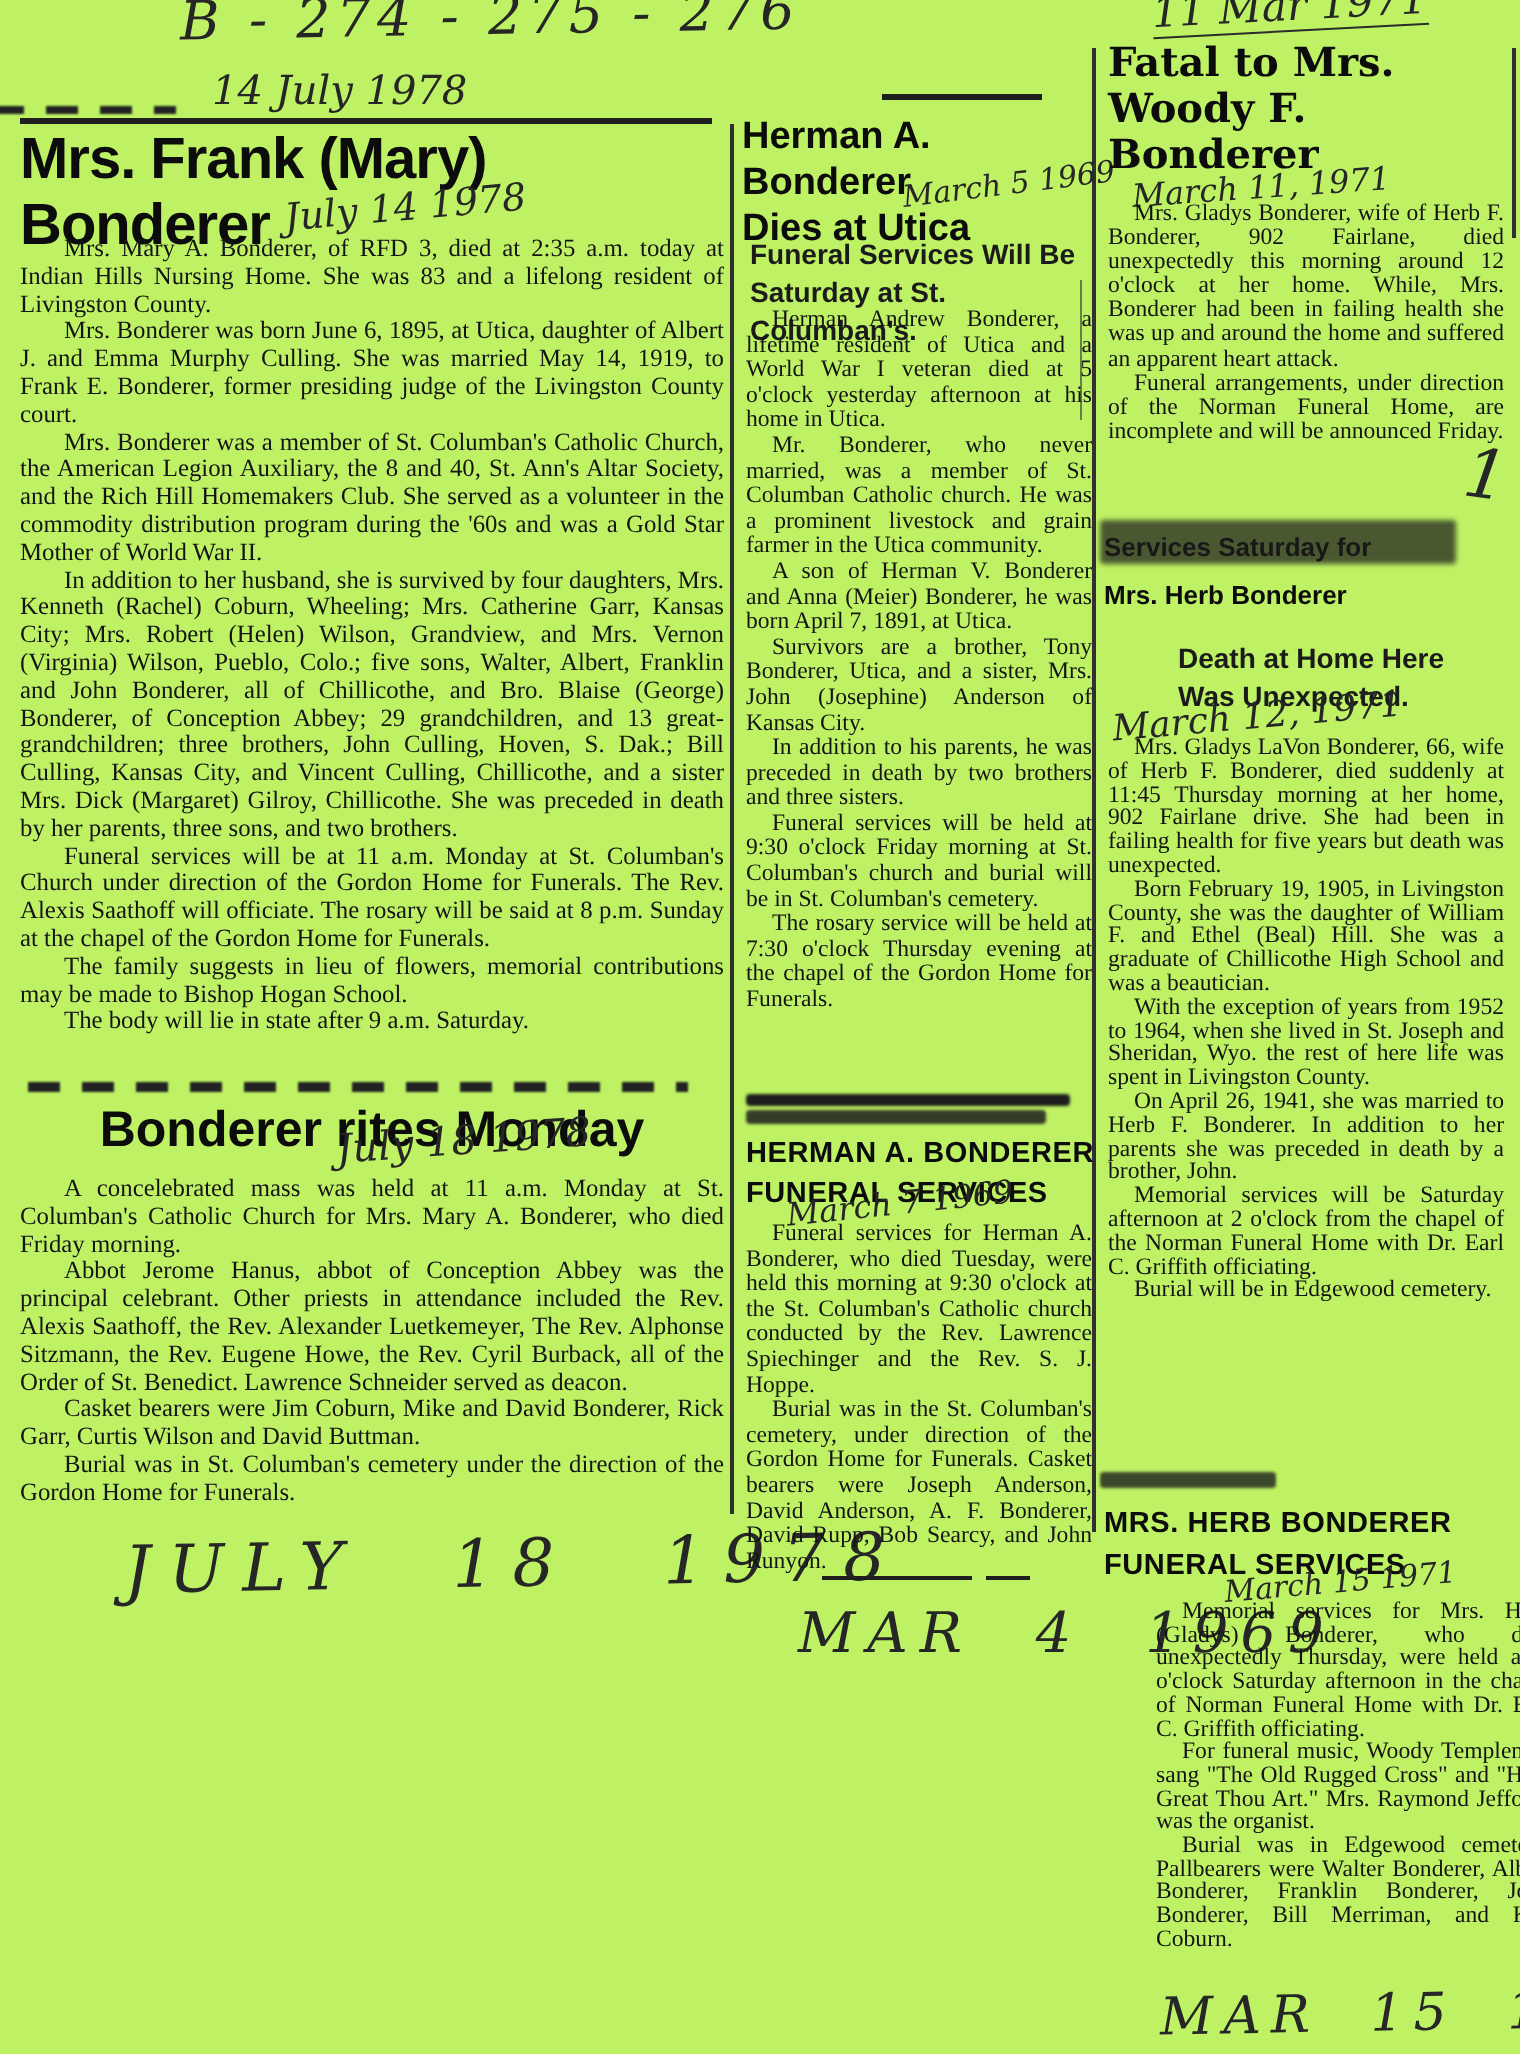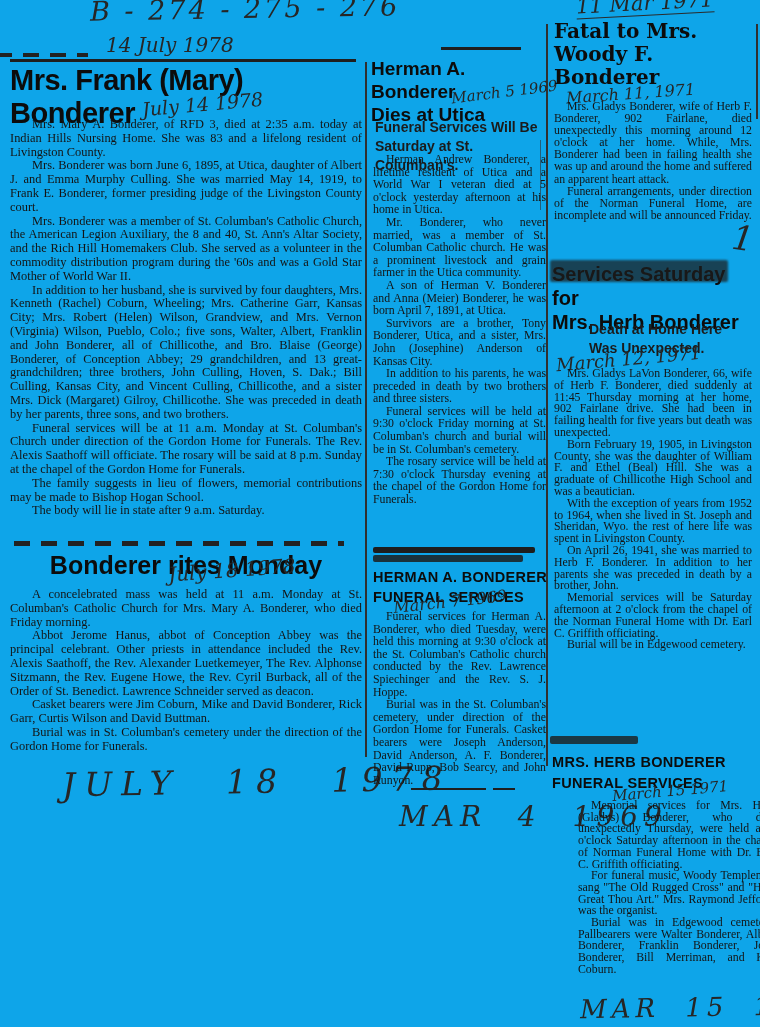--- a/index.html
+++ b/index.html
@@ -1,19 +1,19 @@
 <!DOCTYPE html>
 <html><head>
 <meta charset="utf-8">
 <style>
   * { margin:0; padding:0; box-sizing:border-box; }
   html,body { background:#e9e7e0; }
   .page {
     position:relative; width:760px; height:1027px;
-    background:#0ea5e9; overflow:hidden;
+    background:#bef264; overflow:hidden;
     font-family:"Liberation Serif", serif; color:#1b1b1b;padding-left:16px;
   }
   
   .col { position:absolute; }
   .abs { position:absolute; }
   .body-text p {
     margin:0; text-align:justify; color:#141414;
   }
   .hl { font-family:"Liberation Sans", sans-serif; font-weight:700; color:#0c0c0c; }
   .hw {
@@ -66,21 +66,21 @@
 
   
   .right-col { left:550px; top:0; width:206px; height:1027px; }
   .hw-right-top-date { left:26px; top:-9px; font-size:21px; transform:rotate(-3deg);
                        border-bottom:1.5px solid #2b2b2b; }
   .right-h1 { left:4px; top:20px; width:200px; font-size:20px; line-height:23px;
               font-family:"DejaVu Serif",serif; }
   .hw-right-h1-date { left:16px; top:84px; font-size:16px; transform:rotate(-4deg); }
   .right-art1 { left:4px; top:100px; width:198px; font-size:11.8px; line-height:12.1px; }
   .right-art1 p { text-indent:13px; }
-  .right-h2 { left:2px; top:262px; width:200px; font-size:20px; line-height:24px; }
+  .right-h2 { left:2px; top:262px; width:200px; font-size:13px; line-height:24px; }
   .right-h2-smudge { left:0; top:260px; width:178px; height:22px; opacity:.72; filter:blur(1.3px); }
   .right-subhead { left:14px; top:320px; width:180px; font-size:14px; line-height:19px;
                    font-family:"Liberation Sans",sans-serif; font-weight:700;margin-left:25px; }
   .hw-right-sub-date { left:6px; top:348px; font-size:18px; transform:rotate(-5deg); }
   .right-art2 { left:4px; top:368px; width:198px; font-size:11.8px; line-height:11.8px; }
   .right-art2 p { text-indent:13px; }
   .hw-right-stray { left:182px; top:218px; font-size:34px; transform:rotate(8deg); }
   .right-smudge { left:0; top:736px; width:88px; height:8px; opacity:.8; }
   .right-h3 { left:2px; top:752px; width:200px; font-size:14.5px; line-height:21px; letter-spacing:.3px; }
   .hw-right-h3-date { left:62px; top:782px; font-size:15px; transform:rotate(-5deg); }

